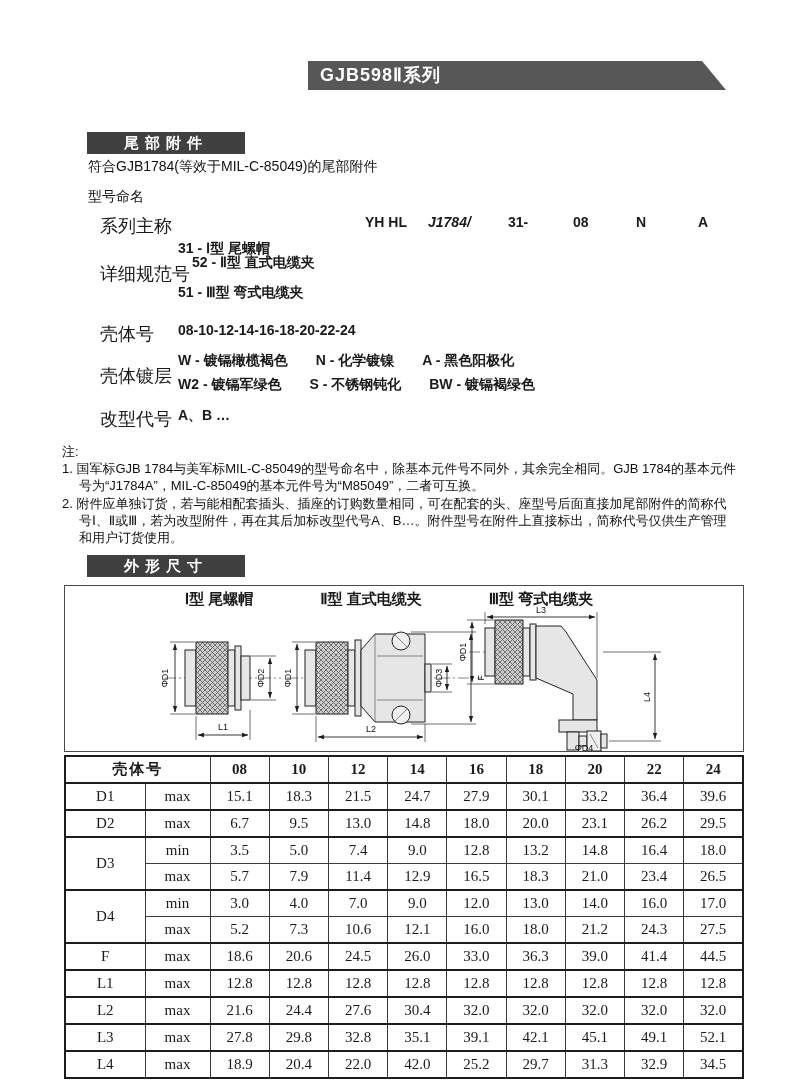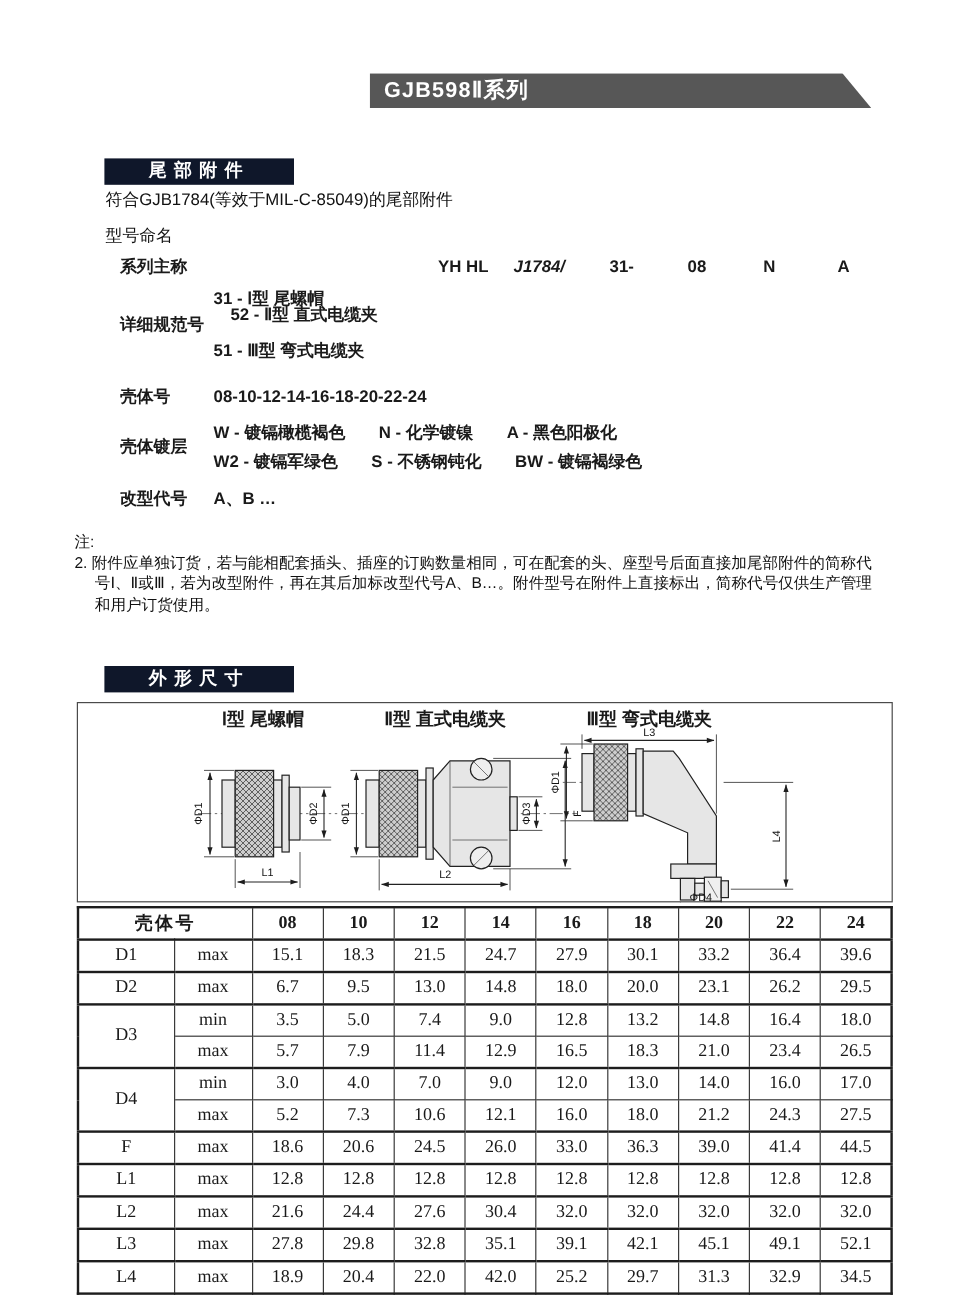--- a/index.html
+++ b/index.html
@@ -7,26 +7,26 @@
     width:800px;height:1086px;position:relative;background:#ffffff;
     font-family:"Liberation Sans",sans-serif;color:#1a1a1a;overflow:hidden;
   }
   .banner{
     position:absolute;left:308px;top:61px;width:418px;height:29px;
     background:#575757;clip-path:polygon(0 0,394px 0,418px 100%,0 100%);
     color:#ffffff;font-weight:bold;font-size:18px;line-height:29px;
     padding-left:12px;box-sizing:border-box;letter-spacing:1px;
   }
   .black-label{
-    position:absolute;left:87px;width:158px;height:22px;background:#0f172a;
+    position:absolute;left:87px;width:158px;height:22px;background:#404040;
     color:#ffffff;font-weight:bold;font-size:15px;line-height:22px;
     text-align:center;letter-spacing:6px;
   }
   .plain-text{position:absolute;font-size:14px;color:#111;}
-  .naming-label{position:absolute;left:100px;font-weight:bold;font-size:14px;white-space:nowrap;}
+  .naming-label{position:absolute;left:100px;font-weight:normal;font-size:18px;white-space:nowrap;}
   .naming-line{position:absolute;left:178px;font-weight:bold;font-size:14px;white-space:nowrap;}
   .series-value{position:absolute;top:214px;font-weight:bold;font-size:14px;white-space:nowrap;}
   .notes{position:absolute;left:62px;top:443px;width:676px;font-size:13px;line-height:17.2px;color:#111;}
   .note-item{padding-left:17px;text-indent:-17px;margin:0 0 0 0;}
   .draw-box{
     position:absolute;left:64px;top:585px;width:680px;height:167px;
     border:1px solid #4a4a4a;box-sizing:border-box;background:#fff;
   }
   .draw-title{position:absolute;top:4px;width:160px;text-align:center;font-weight:bold;font-size:15px;white-space:nowrap;}
   .dsvg{position:absolute;}
@@ -91,20 +91,21 @@
 
 <div class="naming-label" style="top:364px;">壳体镀层</div>
 <div class="naming-line" style="top:352px;">W - 镀镉橄榄褐色　　N - 化学镀镍　　A - 黑色阳极化</div>
 <div class="naming-line" style="top:376px;">W2 - 镀镉军绿色　　S - 不锈钢钝化　　BW - 镀镉褐绿色</div>
 
 <div class="naming-label" style="top:407px;">改型代号</div>
 <div class="naming-line" style="top:407px;">A、B …</div>
 
 <div class="notes">
   <div>注:</div>
+  <p class="note-item">1. 国军标GJB 1784与美军标MIL-C-85049的型号命名中，除基本元件号不同外，其余完全相同。GJB 1784的基本元件号为“J1784A”，MIL-C-85049的基本元件号为“M85049”，二者可互换。</p>
   <p class="note-item">2. 附件应单独订货，若与能相配套插头、插座的订购数量相同，可在配套的头、座型号后面直接加尾部附件的简称代号Ⅰ、Ⅱ或Ⅲ，若为改型附件，再在其后加标改型代号A、B…。附件型号在附件上直接标出，简称代号仅供生产管理和用户订货使用。</p>
 </div>
 
 <div class="black-label" style="top:555px;">外形尺寸</div>
 
 <div class="draw-box">
   <div class="draw-title" style="left:74px;">Ⅰ型 尾螺帽</div>
   <div class="draw-title" style="left:226px;">Ⅱ型 直式电缆夹</div>
   <div class="draw-title" style="left:396px;">Ⅲ型 弯式电缆夹</div>
 

